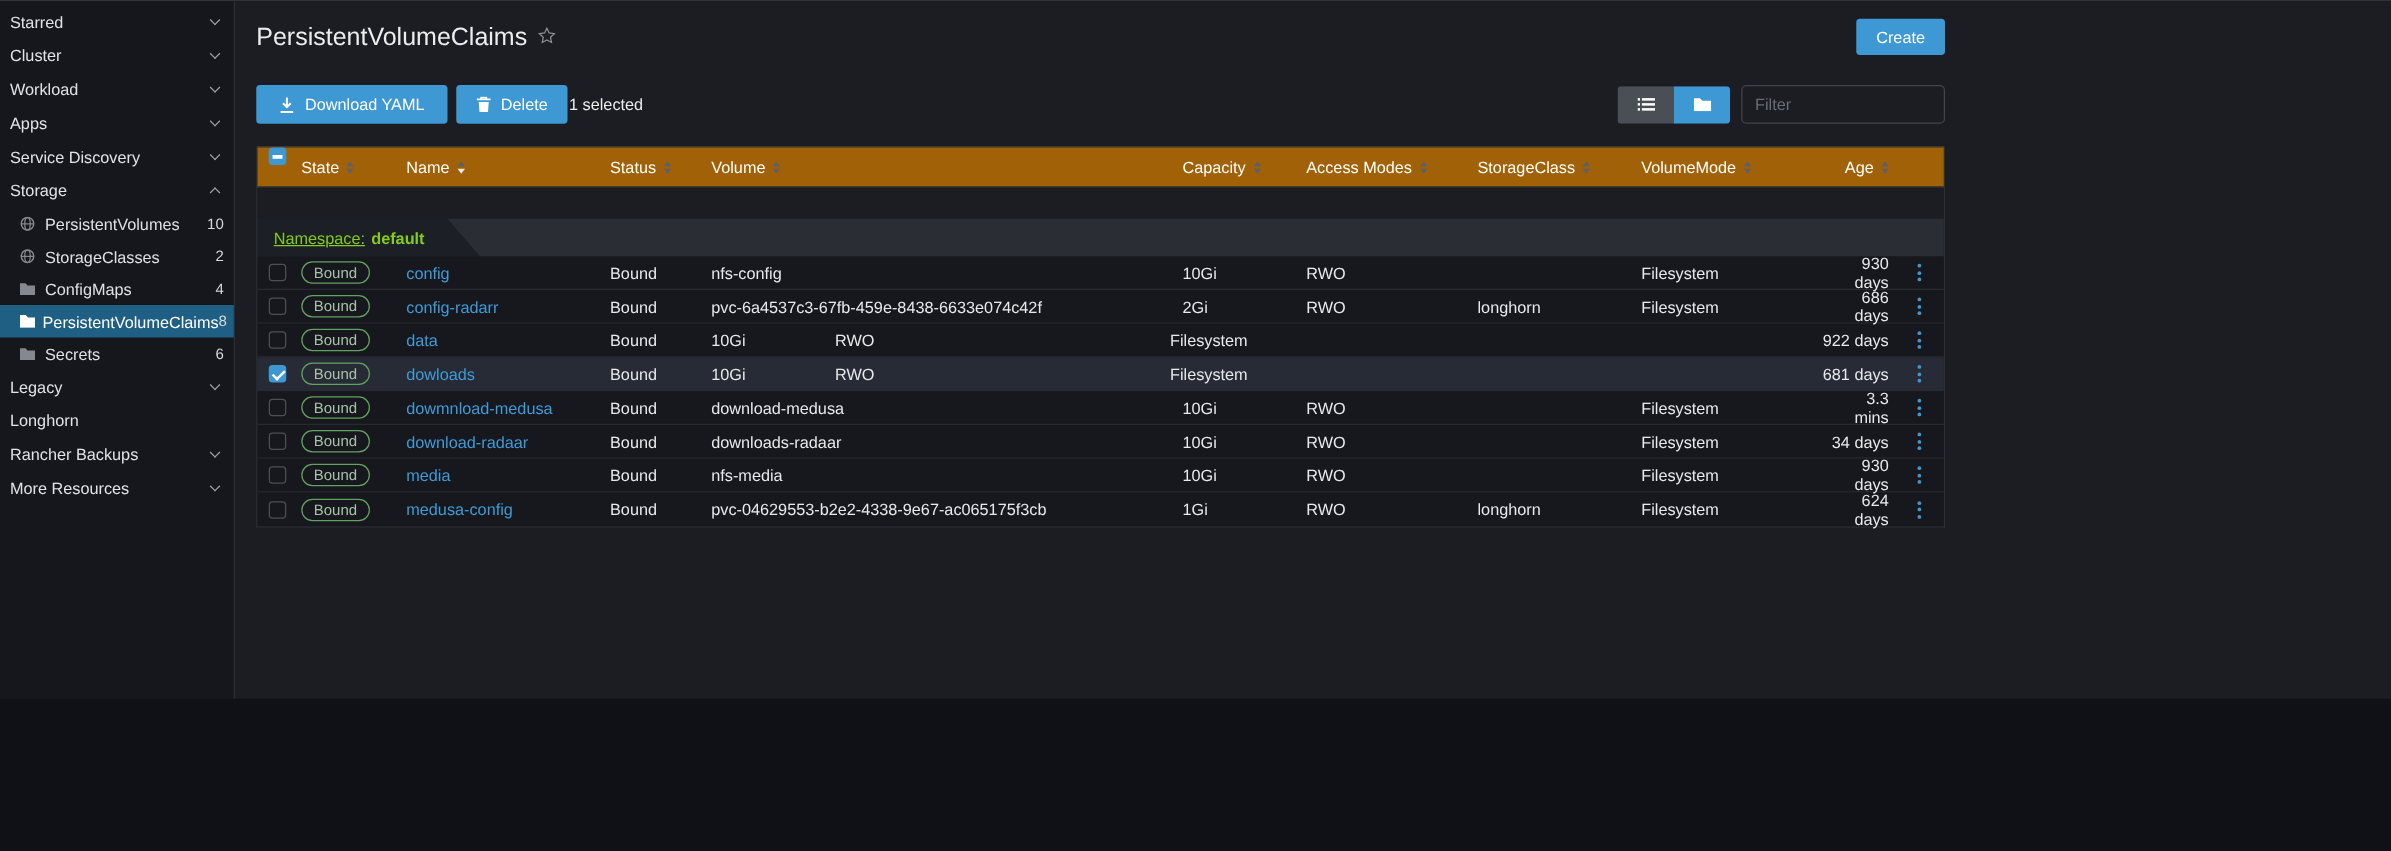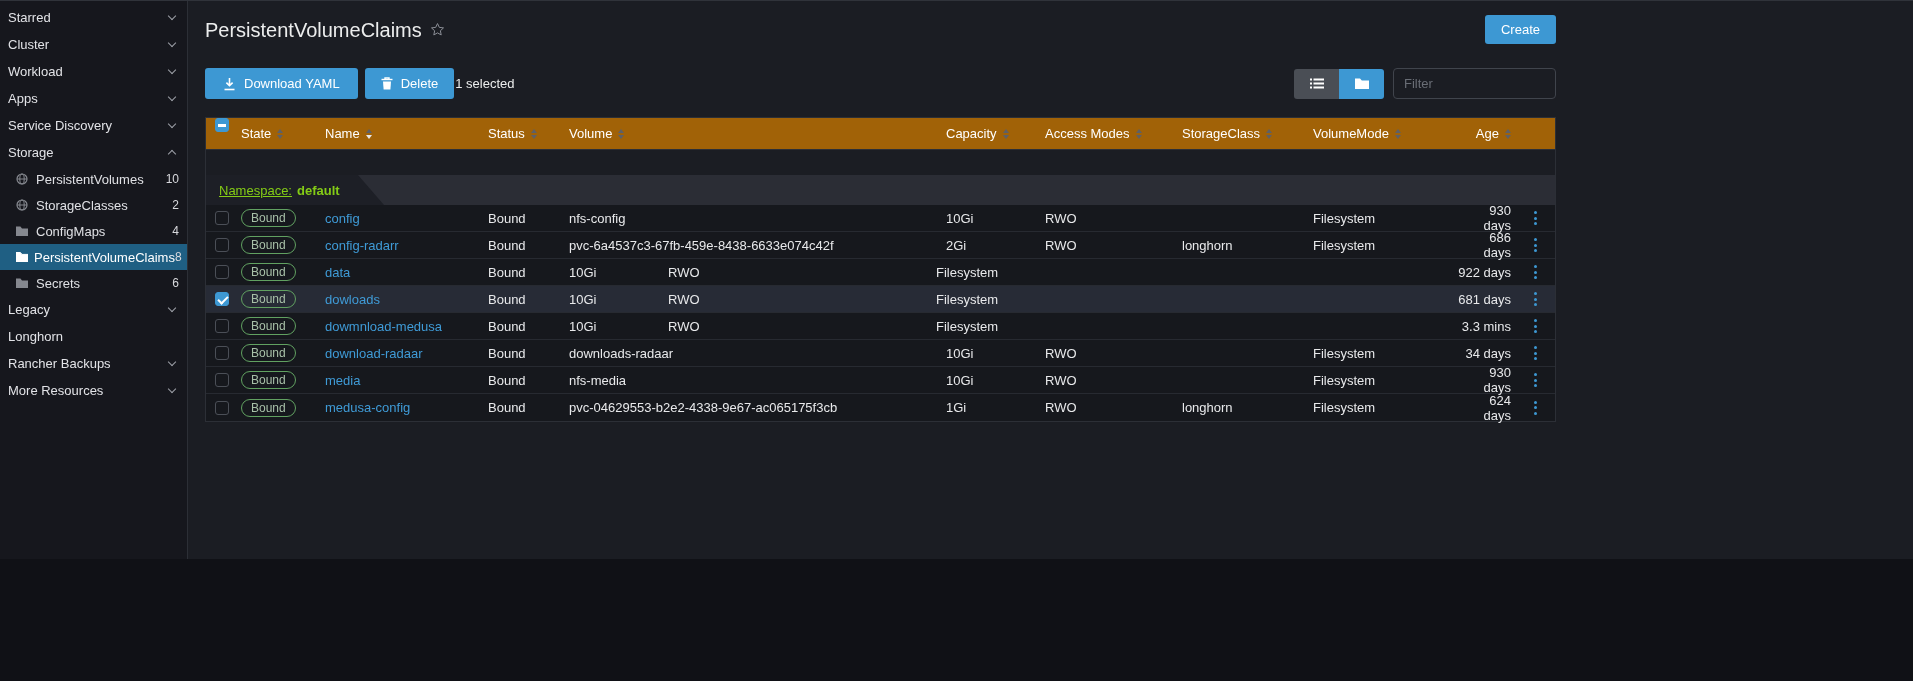--- a/index.html
+++ b/index.html
@@ -530,20 +530,21 @@
               <div class="c c-cb">
                 <span class="cb"></span>
               </div>
               <div class="c c-state">
                 <span class="badge">Bound</span>
               </div>
               <div class="c c-name">
                 <a class="name-link">dowmnload-medusa</a>
               </div>
               <div class="c c-status">Bound</div>
+              <div class="c c-vol">download-medusa</div>
               <div class="c c-cap">10Gi</div>
               <div class="c c-acc">RWO</div>
               <div class="c c-sc"></div>
               <div class="c c-vm">Filesystem</div>
               <div class="c c-age">3.3 mins</div>
               <div class="c c-menu">
                 <span class="kebab">
                   <span></span>
                   <span></span>
                   <span></span>

